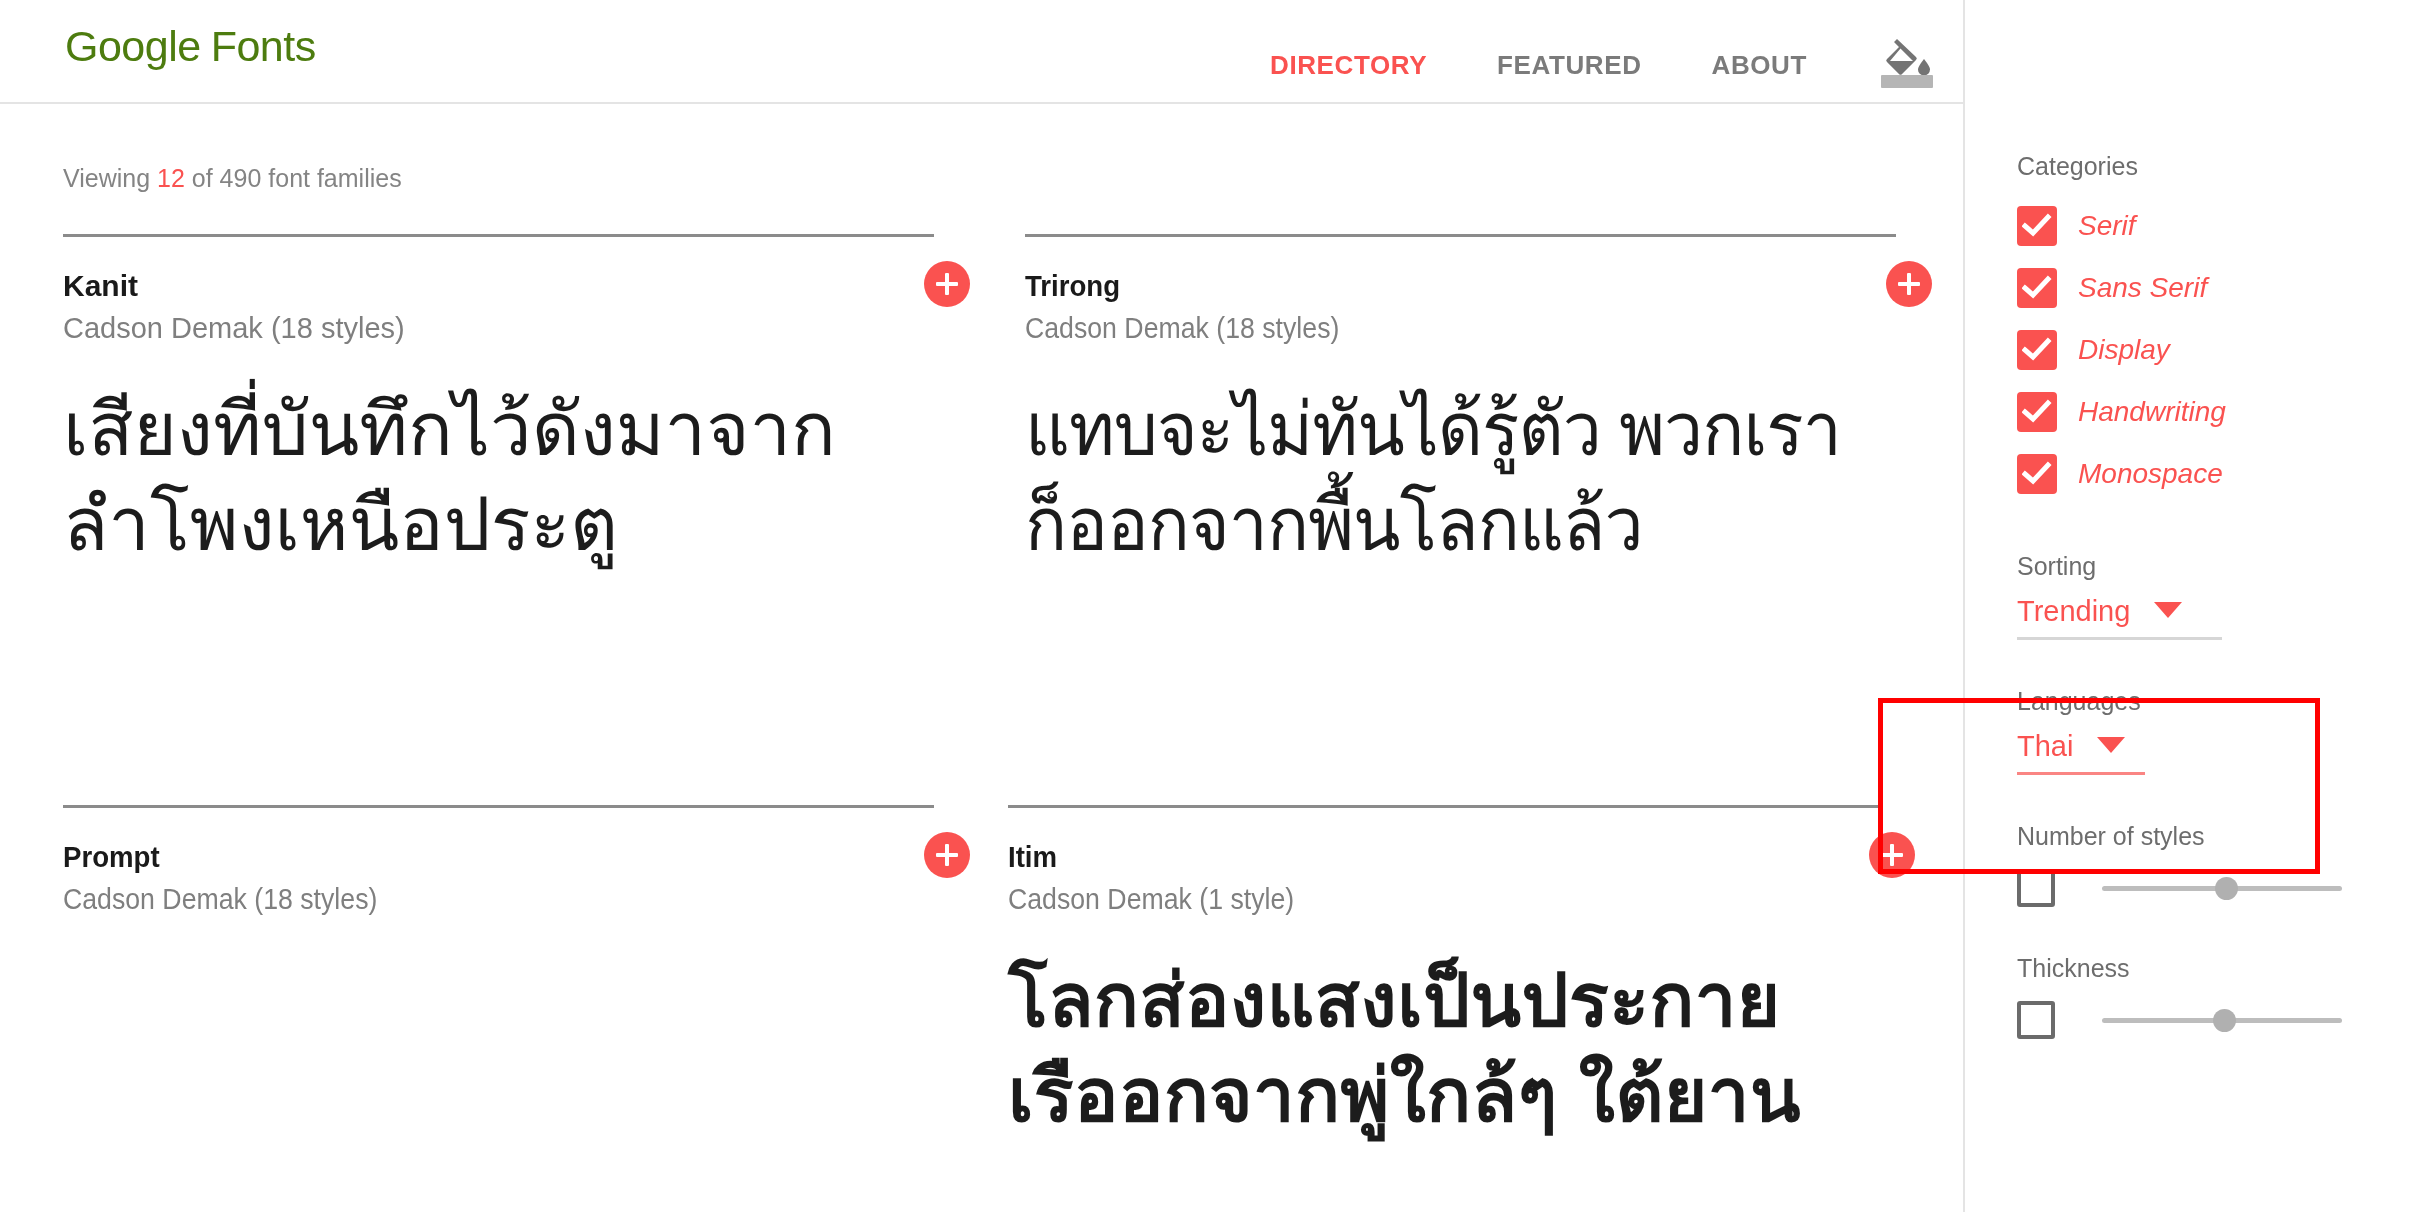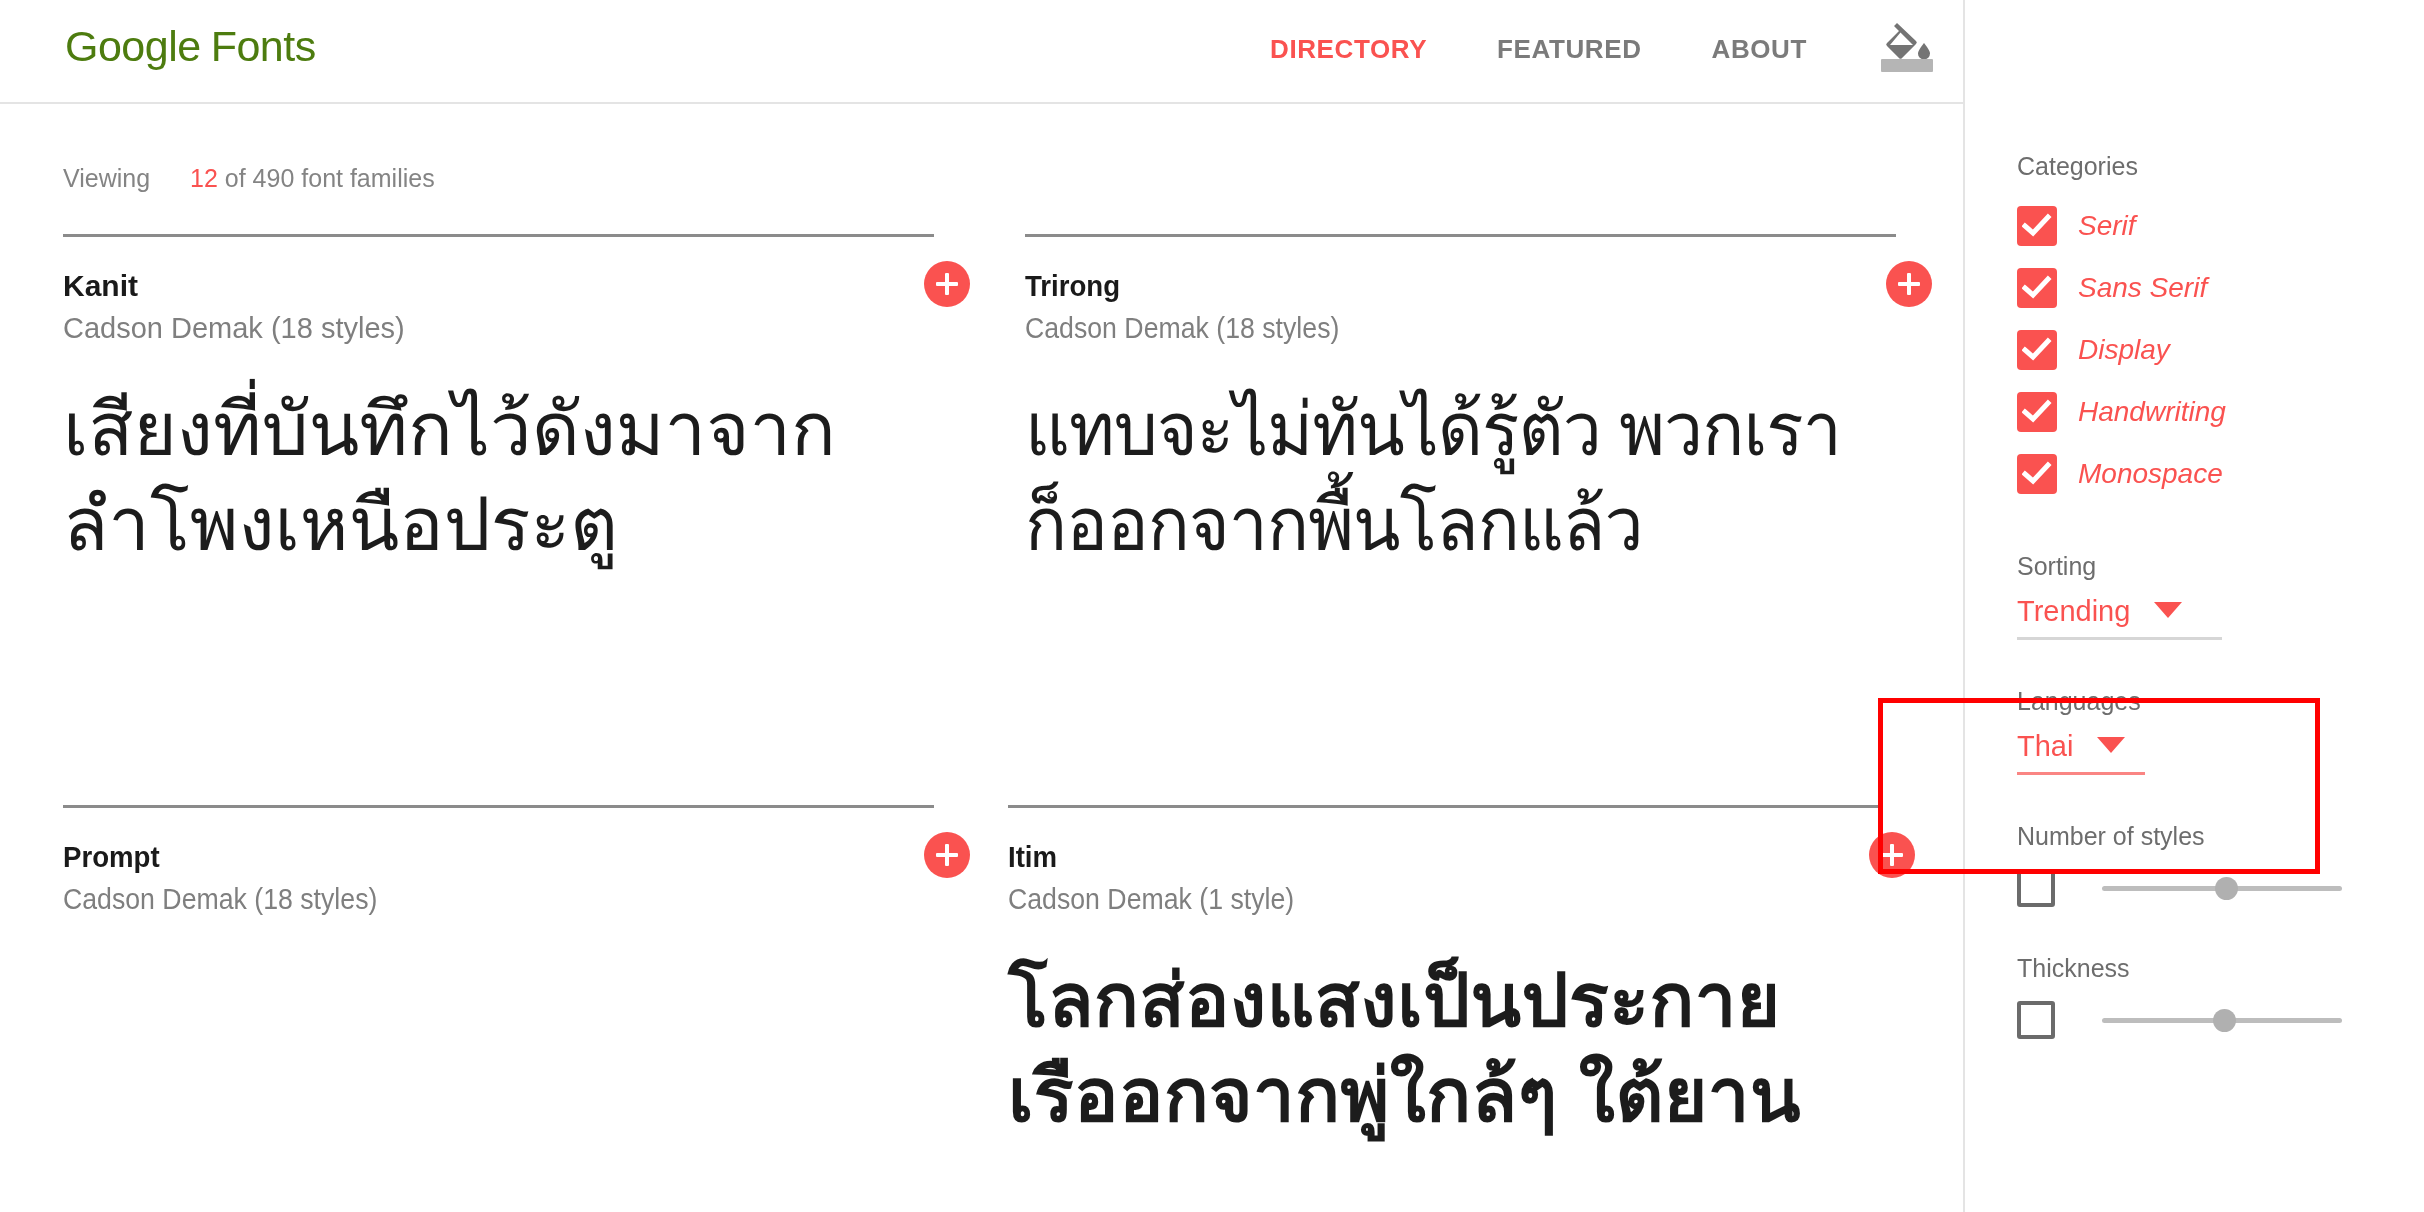--- a/index.html
+++ b/index.html
@@ -16,21 +16,21 @@
     position: absolute; left: 0; top: 0; width: 2424px; height: 104px;
     border-bottom: 2px solid #e4e4e4; background: #fff;
   }
   .logo {
     position: absolute; left: 65px; top: 22px;
     font-size: 43px; color: #4d7c0f; letter-spacing: -0.5px; white-space: nowrap;
   }
   .logo .g-word { font-weight: 400; }
   .logo .f-word { font-weight: 400; margin-left: 10px; }
 
-  .nav { position: absolute; left: 1270px; top: 20px; display: flex; align-items: center; text-align: right; }
+  .nav { position: absolute; left: 1270px; top: 36px; display: flex; align-items: center; text-align: right; }
   .nav-item {
     font-size: 26px; font-weight: 700; letter-spacing: 0.6px;
     color: #7b7b7b; margin-right: 70px; white-space: nowrap; cursor: pointer;
   }
   .nav-item.active { color: #fa5250; }
 
   .paint-icon { position: relative; width: 62px; height: 58px; margin-right: 52px; cursor: pointer; }
   .paint-icon svg { position: absolute; left: 6px; top: 0; }
   .paint-bar {
     position: absolute; left: 4px; bottom: 6px; width: 52px; height: 13px;
@@ -99,21 +99,21 @@
     position: absolute; top: 4px; width: 23px; height: 23px;
     border-radius: 50%; background: #b0b0b0;
   }
 
   
   .main { position: absolute; left: 0; top: 104px; width: 1963px; height: 1108px; overflow: hidden; }
   .viewing {
     position: absolute; left: 63px; top: 60px;
     font-size: 25px; color: #848484; white-space: nowrap;
   }
-  .viewing .count { color: #fa5250; margin-left: 33px; }
+  .viewing .count { color: #fa5250; }
 
   .grid { position: absolute; left: 63px; top: 130px; width: 1838px; }
   .card { position: absolute; width: 871px; }
   .card-0 { left: 0; top: 0; }
   .card-1 { left: 945px; top: 0; margin-left: 17px; }
   .card-2 { left: 0; top: 571px; }
   .card-3 { left: 945px; top: 571px; }
 
   .card-rule { height: 3px; background: #8b8b8b; width: 100%; }
   .card-head { position: relative; padding-top: 32px; }

